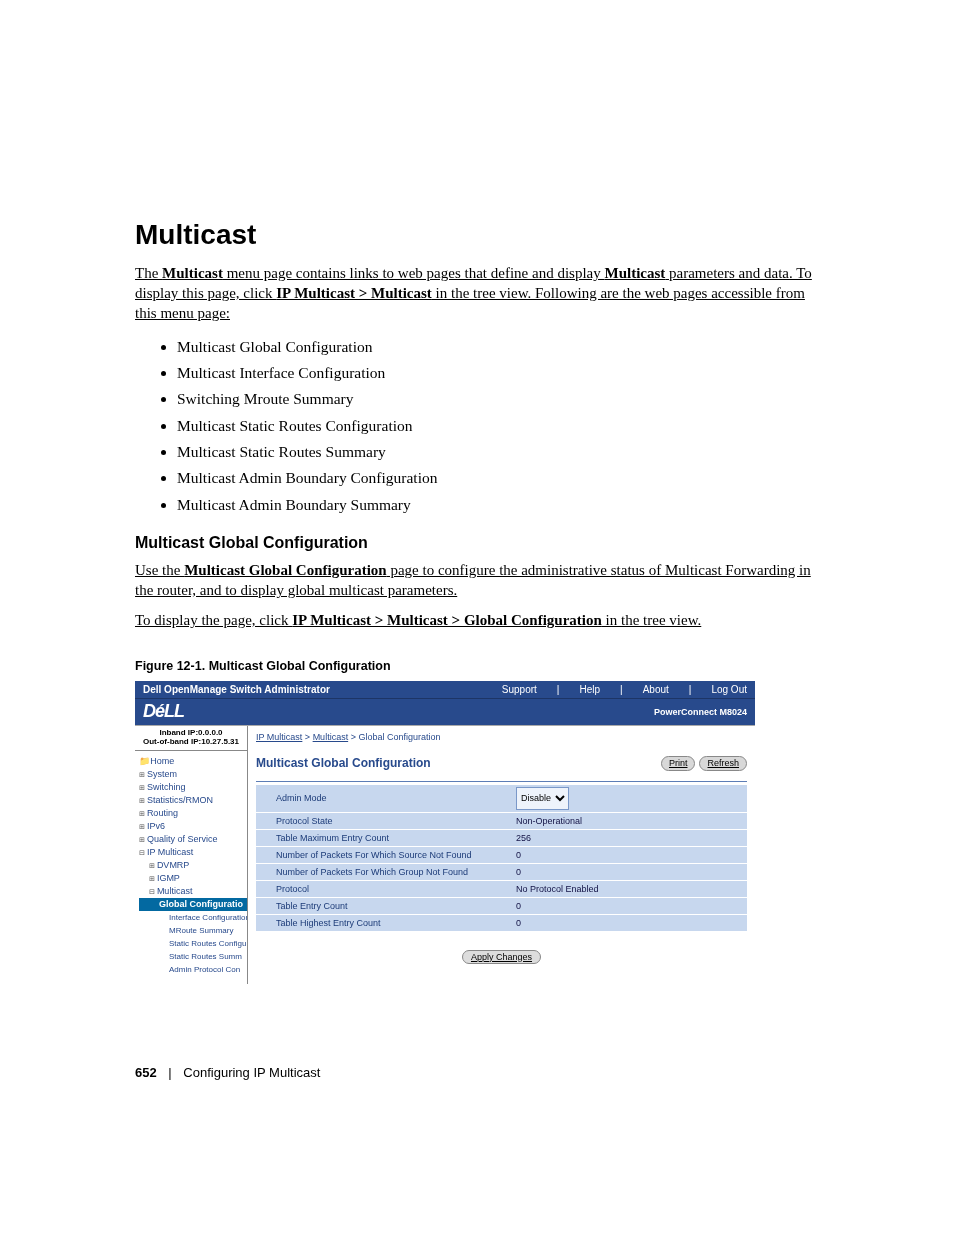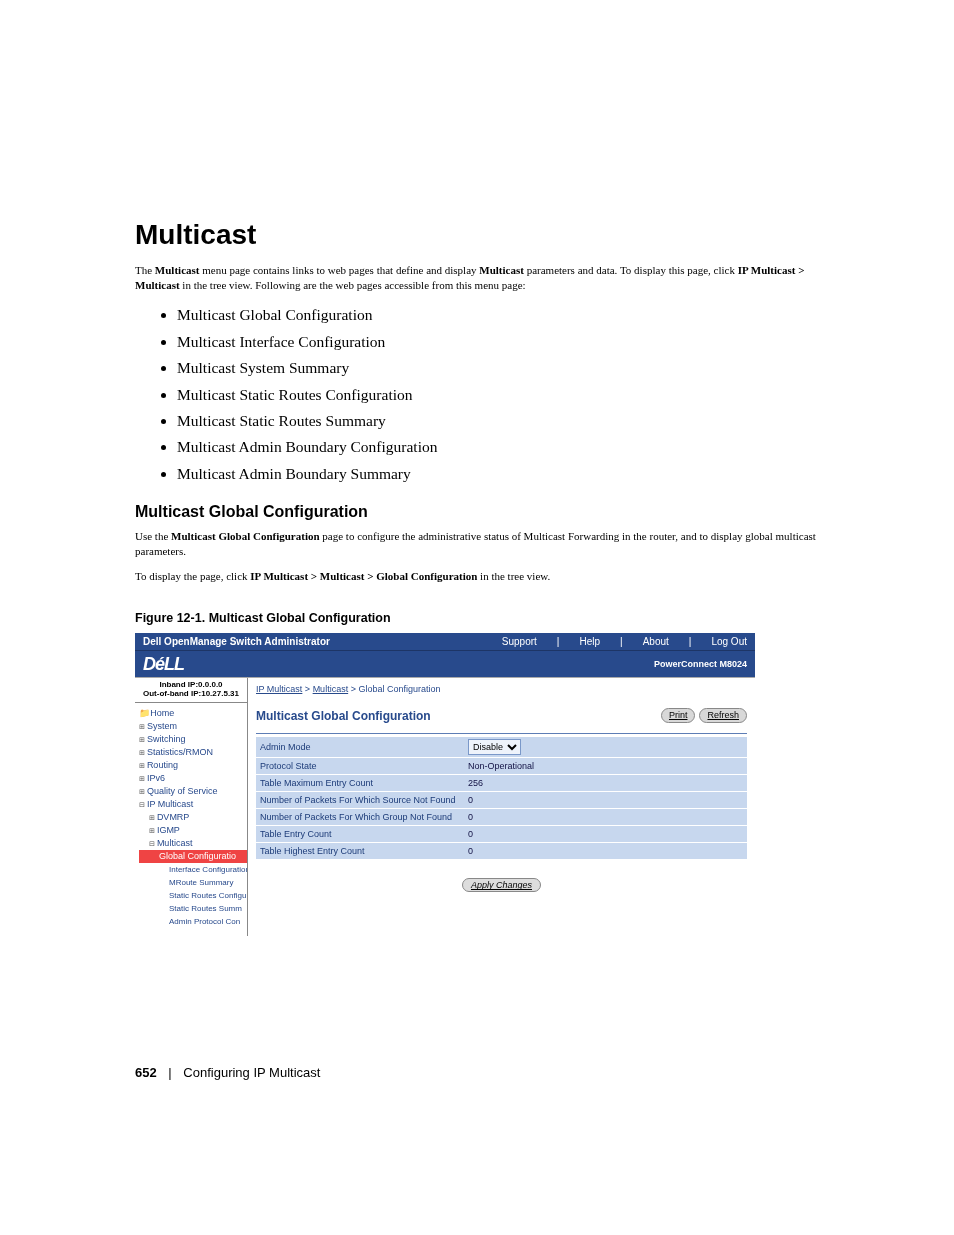--- a/index.html
+++ b/index.html
@@ -17,23 +17,24 @@
     padding: 220px 135px 0 135px;
   }
   h1.page-heading {
     font-family: Arial, Helvetica, sans-serif;
     font-weight: bold;
     font-size: 28px;
     margin: 0 0 12px 0;
     line-height: 1.1;
   }
   p.body {
-    font-size: 11px;
+    font-size: 15px;
     line-height: 1.35;
     margin: 0 0 10px 0;
+    text-decoration: underline;
   }
   ul.bul {
     margin: 0 0 14px 0;
     padding-left: 42px;
   }
   ul.bul li {
     font-size: 15.5px;
     line-height: 1.7;
   }
   h2.sub-heading {
@@ -127,21 +128,21 @@
   .shot .tree div {
     white-space: nowrap;
     line-height: 13px;
     cursor: pointer;
   }
   .shot .tree .lvl1::before { content: "\229E"; font-size: 7px; margin-right: 2px; color: #555; }
   .shot .tree .lvl1e::before { content: "\229F"; font-size: 7px; margin-right: 2px; color: #555; }
   .shot .tree .ind1 { padding-left: 10px; }
   .shot .tree .ind2 { padding-left: 20px; }
   .shot .tree .ind3 { padding-left: 30px; font-size: 8px; }
-  .shot .tree .sel { background: #ef4444; color: #fff; font-weight: normal; }
+  .shot .tree .sel { background: #0369a1; color: #fff; font-weight: bold; }
   .shot .main {
     flex: 1;
     padding: 6px 8px 0 8px;
   }
   .shot .crumb {
     font-size: 9px;
     color: #284a8c;
     margin-bottom: 14px;
   }
   .shot .crumb a { color: #284a8c; text-decoration: underline; }
@@ -172,44 +173,43 @@
     background: #5d7db5;
     margin: 0 0 3px 0;
   }
   .shot table.grid {
     width: 100%;
     border-collapse: collapse;
     font-size: 9px;
   }
   .shot table.grid td {
     background: #c7d7ee;
-    padding: 2px 4px;
+    padding: 2px 20px;
     border-bottom: 1px solid #fff;
     color: #114;
     height: 12px;
   }
   .shot table.grid td.label { width: 200px; color: #1c3b78; }
   .shot .sel-box {
     font-size: 9px;
-    height: 16px;
+    height: 23px;
     border: 1px solid #7a98c9;
     background: #eef3fb;
   }
   .shot .apply {
     display: block;
     margin: 18px auto 0 auto;
     font-size: 9px;
     border: 1px solid #888;
     background: #ddd;
     border-radius: 10px;
     padding: 0 8px;
     height: 14px;
     text-decoration: underline;
     cursor: pointer;
-    font-style: italic;
   }
   .footer {
     position: absolute;
     left: 135px;
     bottom: 155px;
     font-family: Arial, Helvetica, sans-serif;
     font-size: 13px;
   }
   .footer .pn { font-weight: bold; }
   .footer .sep { margin: 0 8px; }
@@ -221,21 +221,21 @@
 
   <h1 class="page-heading">Multicast</h1>
 
   <p class="body">
     <span>The </span><strong>Multicast</strong><span> menu page contains links to web pages that define and display </span><strong>Multicast</strong><span> parameters and data. To display this page, click </span><strong>IP Multicast &gt; Multicast</strong><span> in the tree view. Following are the web pages accessible from this menu page:</span>
   </p>
 
   <ul class="bul">
     <li>Multicast Global Configuration</li>
     <li>Multicast Interface Configuration</li>
-    <li>Multicast System Summary</li>
+    <li>Switching Mroute Summary</li>
     <li>Multicast Static Routes Configuration</li>
     <li>Multicast Static Routes Summary</li>
     <li>Multicast Admin Boundary Configuration</li>
     <li>Multicast Admin Boundary Summary</li>
   </ul>
 
   <h2 class="sub-heading">Multicast Global Configuration</h2>
 
   <p class="body">
     <span>Use the </span><strong>Multicast Global Configuration</strong><span> page to configure the administrative status of Multicast Forwarding in the router, and to display global multicast parameters.</span>
@@ -331,20 +331,24 @@
           </tr>
           <tr>
             <td class="label">Number of Packets For Which Source Not Found</td>
             <td>0</td>
           </tr>
           <tr>
             <td class="label">Number of Packets For Which Group Not Found</td>
             <td>0</td>
           </tr>
           <tr>
+            <td class="label">Protocol</td>
+            <td>No Protocol Enabled</td>
+          </tr>
+          <tr>
             <td class="label">Table Entry Count</td>
             <td>0</td>
           </tr>
           <tr>
             <td class="label">Table Highest Entry Count</td>
             <td>0</td>
           </tr>
         </tbody>
           </table>
 

